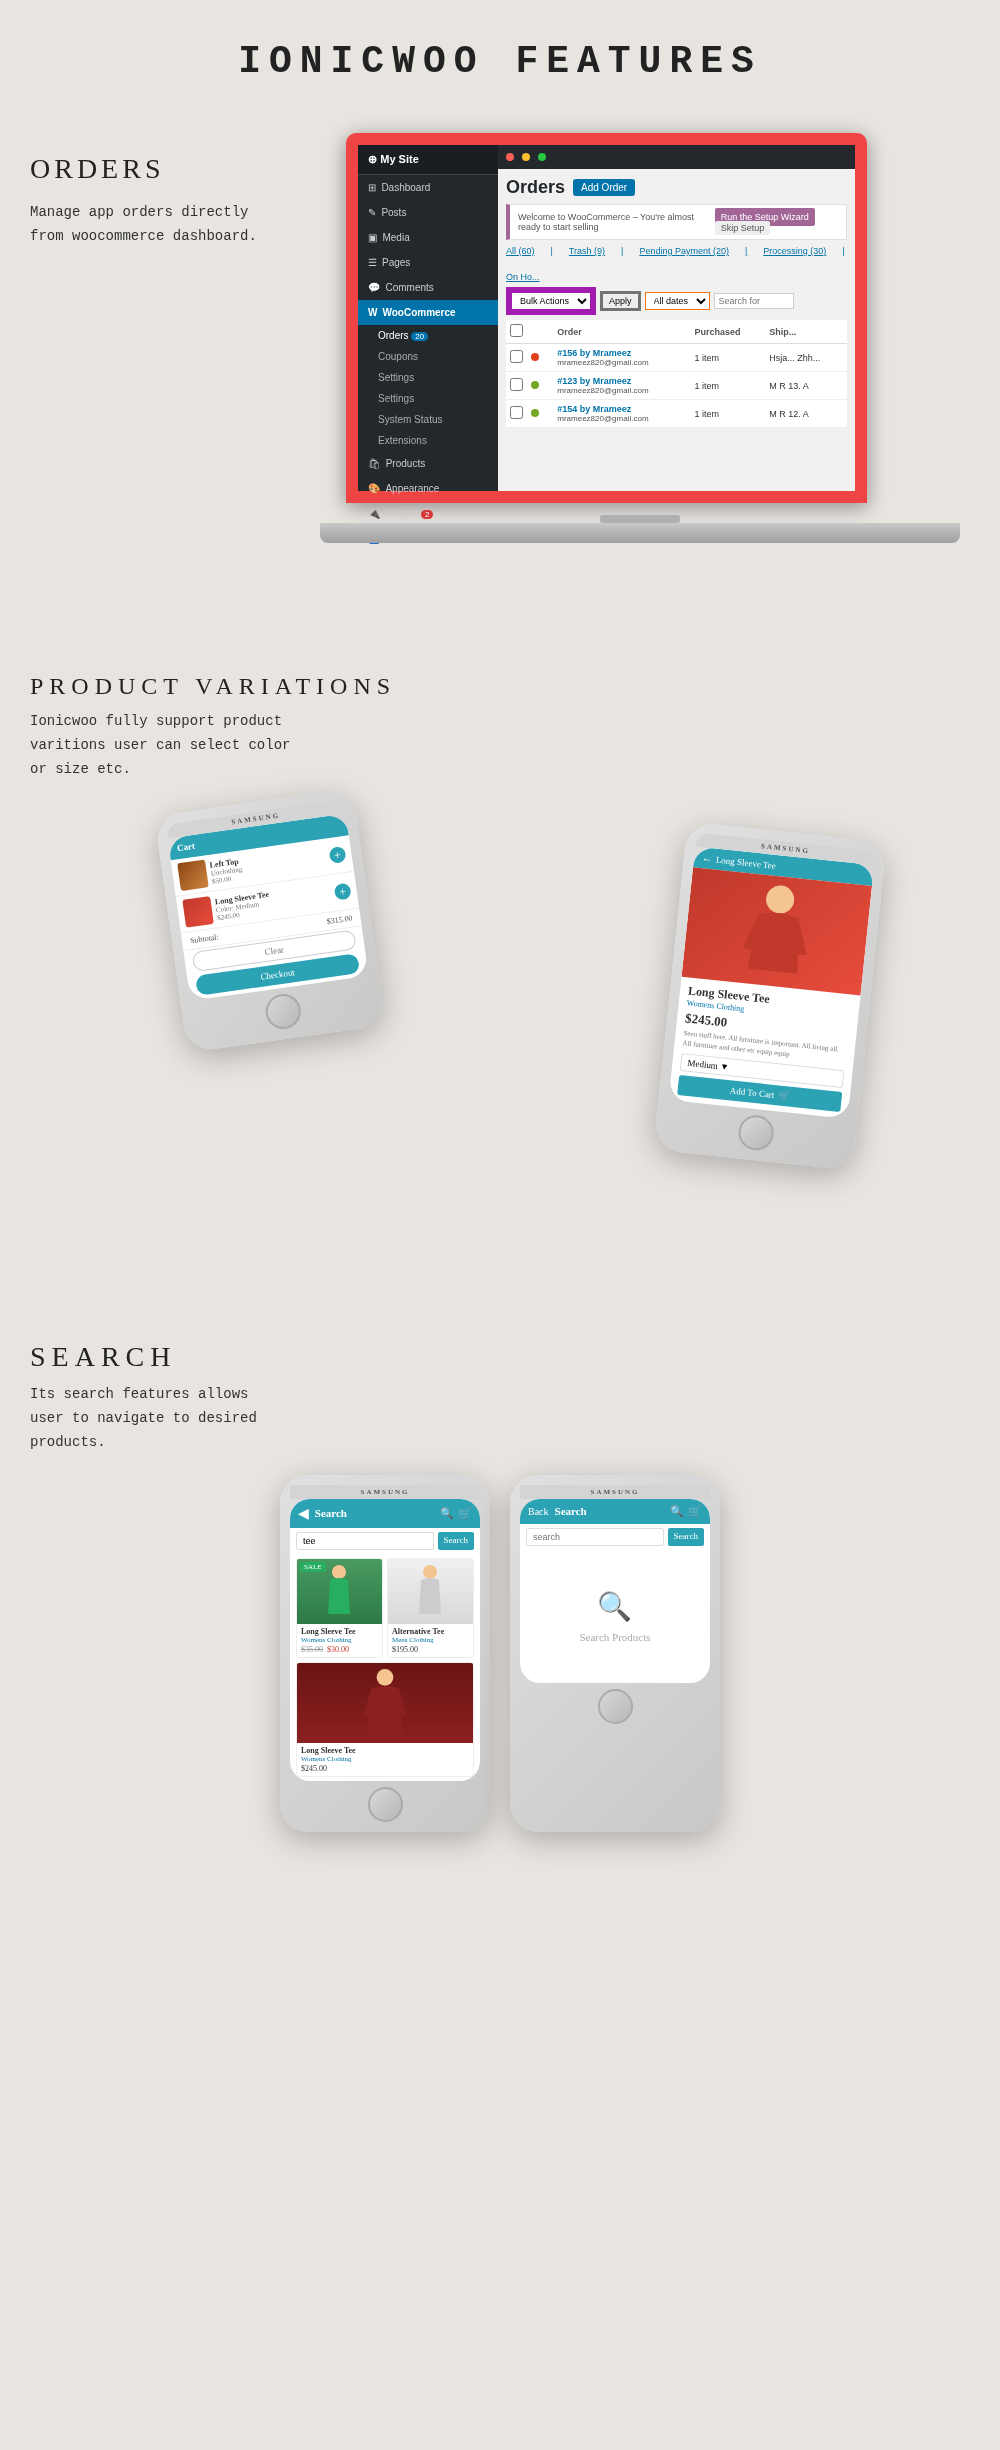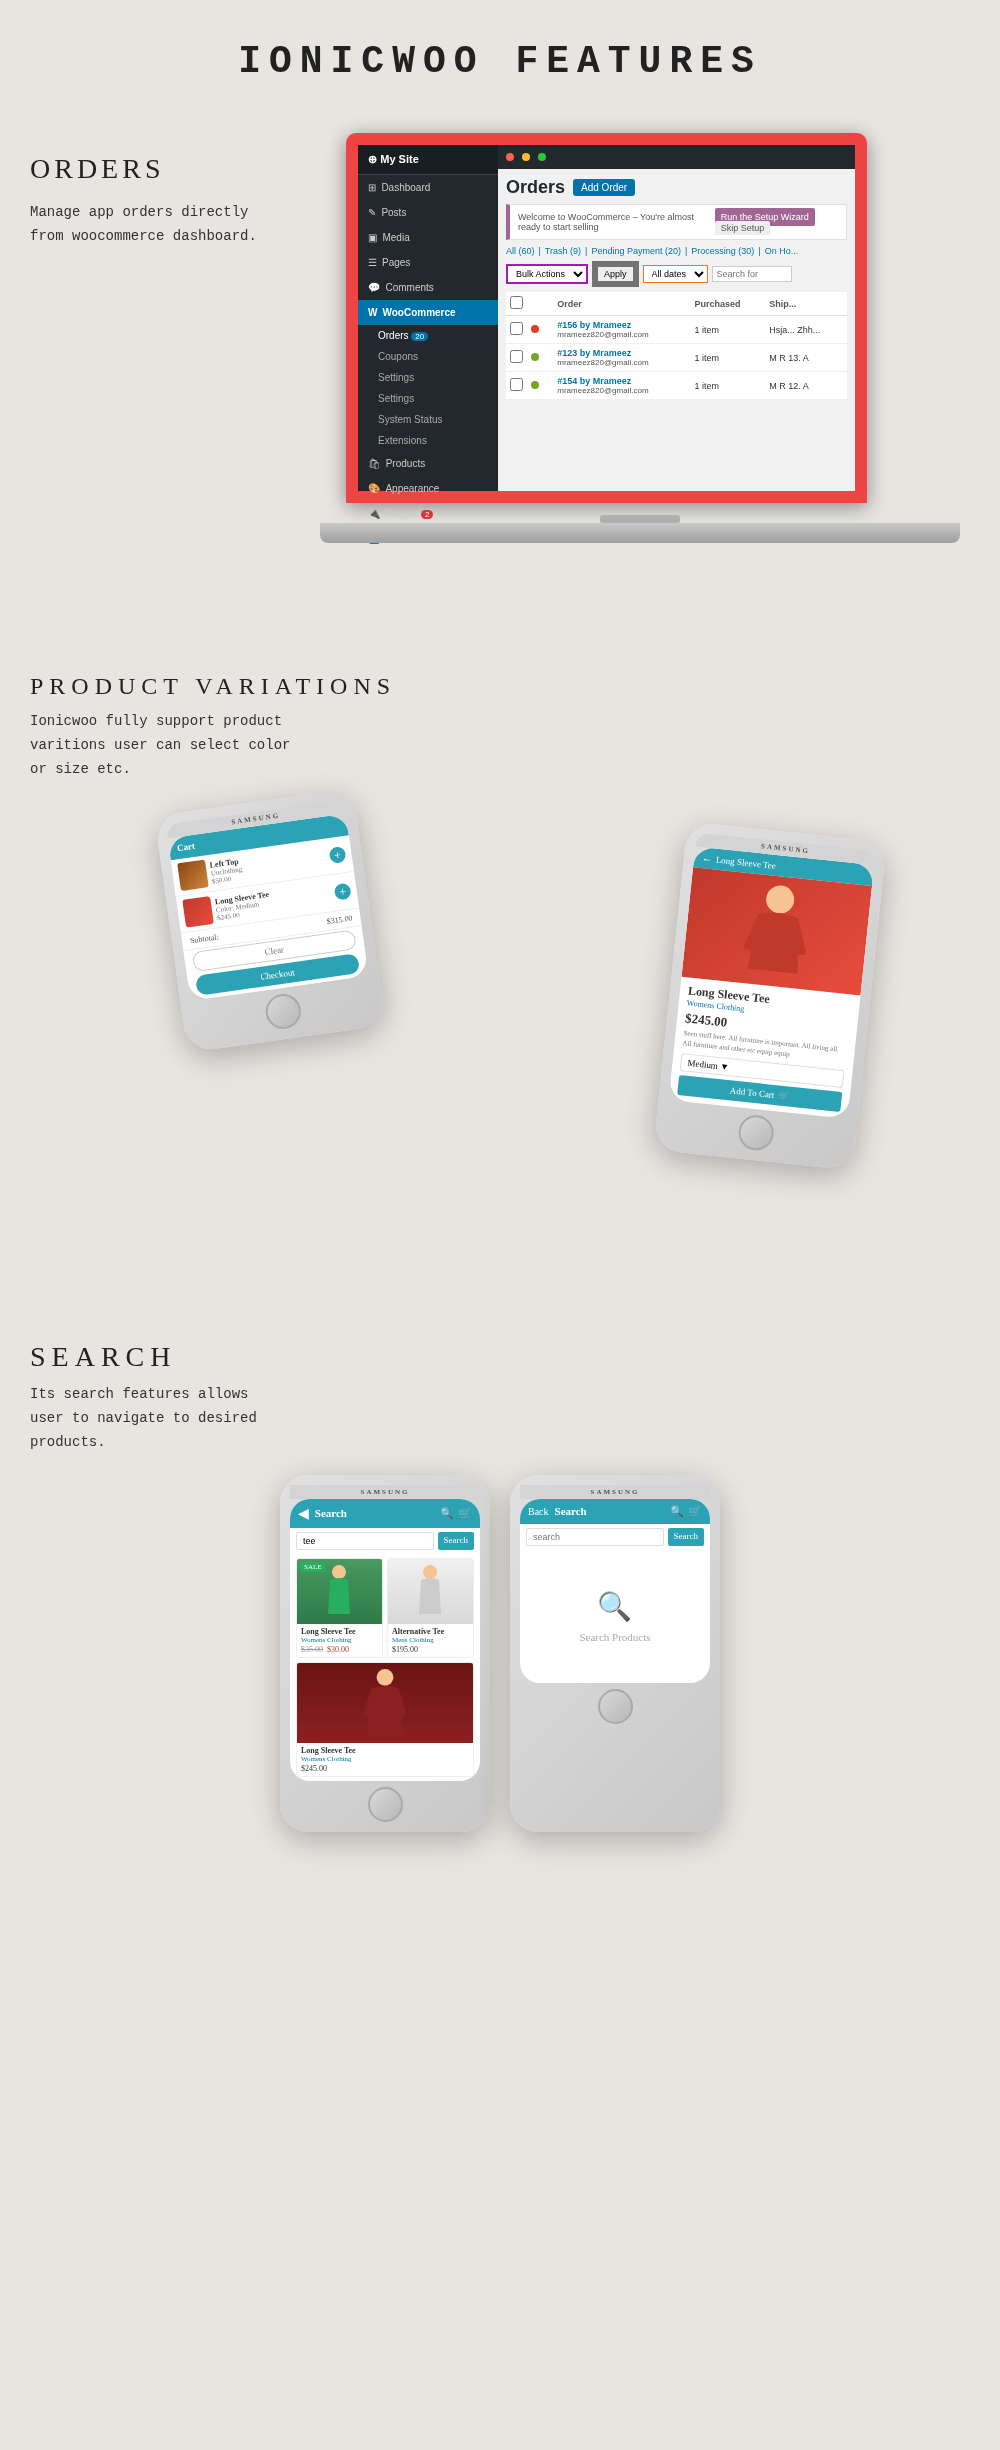--- a/index.html
+++ b/index.html
@@ -196,39 +196,40 @@
       color: #555;
       padding: 2px 6px;
       border-radius: 2px;
       font-size: 9px;
     }
     .order-filters {
       font-size: 9px;
       color: #0073aa;
       margin-bottom: 5px;
       display: flex;
-      gap: 4px;
+      gap: 16px;
       flex-wrap: wrap;
+      text-decoration: underline;
     }
     .order-filter-link { color: #0073aa; text-decoration: none; }
     .bulk-actions-row {
       display: flex;
       align-items: center;
       gap: 4px;
       margin-bottom: 5px;
     }
     .bulk-select {
       padding: 2px 4px;
       font-size: 9px;
-      border: 2px solid #a21caf;
+      border: 6px solid #a21caf;
       background: white;
     }
     .apply-btn {
       background: #eee;
-      border: 6px solid #737373;
+      border: 3px solid #737373;
       padding: 2px 6px;
       font-size: 9px;
       cursor: pointer;
     }
     .dates-select {
       padding: 2px 4px;
       font-size: 9px;
       border: 1px solid #f97316;
       background: white;
     }

